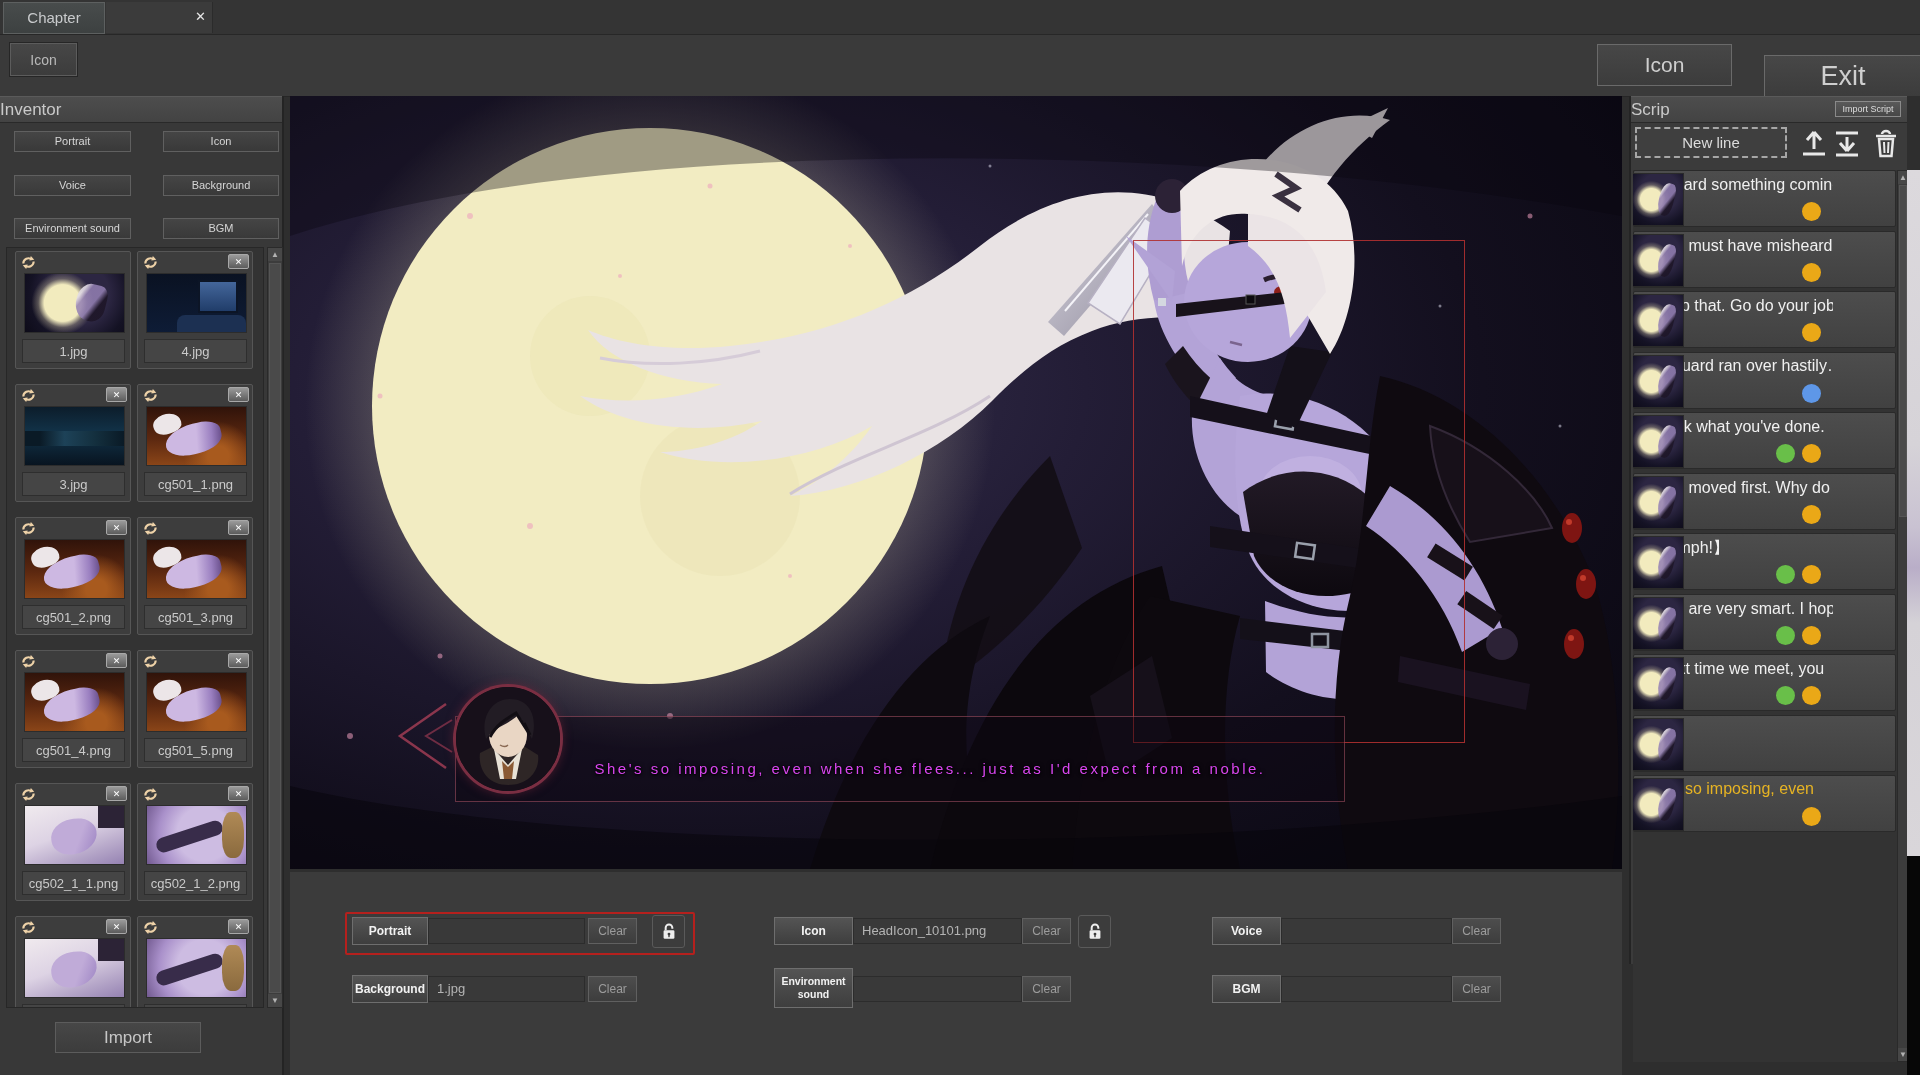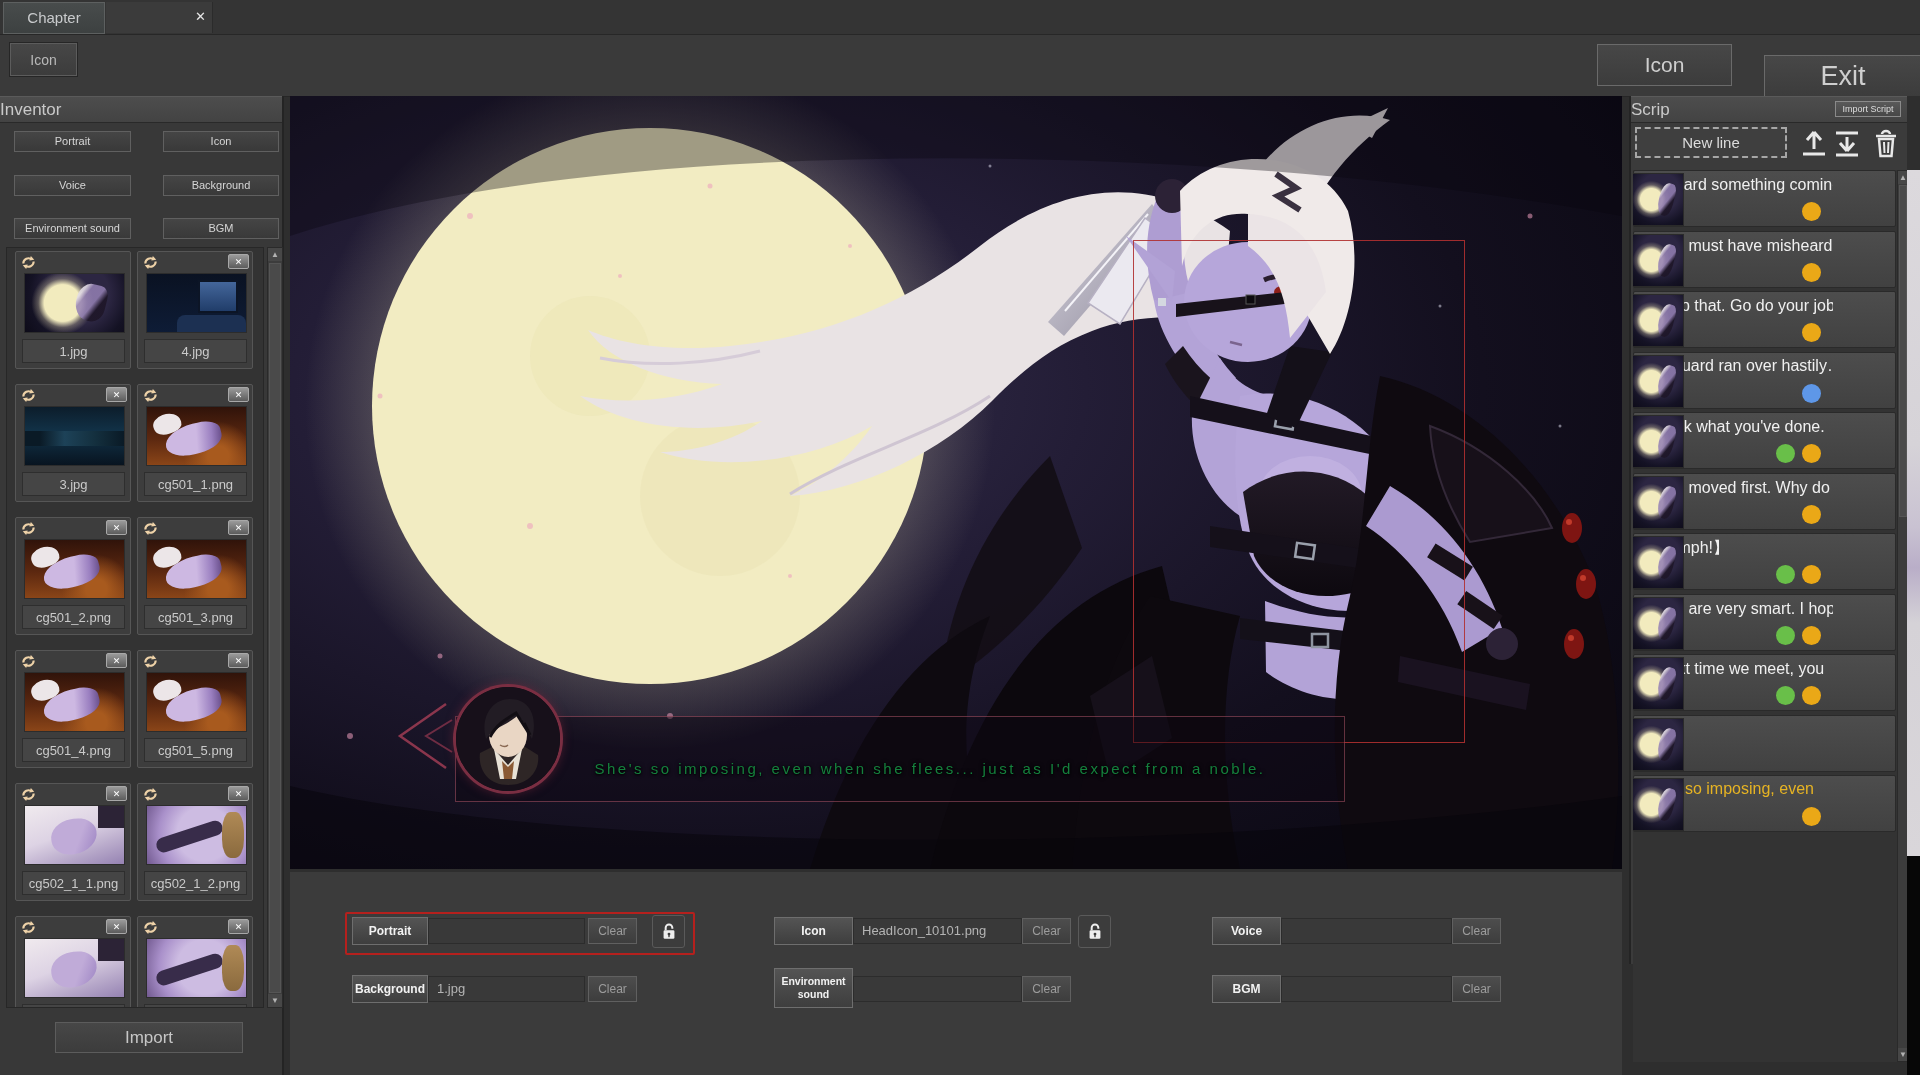--- a/index.html
+++ b/index.html
@@ -27,33 +27,33 @@
   .catbtn{position:absolute;height:21px;background:linear-gradient(#454545,#393939);border:1px solid #606060;
           color:#d6d6d6;font-size:11px;text-align:center;line-height:19px;cursor:pointer;font-family:inherit;padding:0;}
   .alist{position:absolute;left:6px;top:151px;width:258px;height:761px;background:#333333;border:1px solid #272727;overflow:hidden;box-sizing:border-box;}
   .acard{position:absolute;width:116px;height:118px;background:#3d3d3d;border:1px solid #565656;border-radius:2px;box-sizing:border-box;cursor:pointer;}
   .rep{position:absolute;left:4px;top:2px;width:17px;height:17px;}
   .adel{position:absolute;right:3px;top:2px;width:21px;height:15px;background:linear-gradient(#9a9a9a,#5c5c5c);
         border:1px solid #a8a8a8;border-radius:2px;color:#fff;font-size:9px;line-height:12px;text-align:center;cursor:pointer;padding:0;font-family:inherit;}
   .athumb{position:absolute;left:8px;top:21px;width:99px;height:58px;overflow:hidden;border:1px solid #2c2c2c;}
   .alabel{position:absolute;left:6px;bottom:5px;width:103px;height:24px;background:#454545;border:1px solid #2e2e2e;
           color:#cacaca;font-size:13px;text-align:center;line-height:23px;box-sizing:border-box;overflow:hidden;}
-  .btn.import{left:55px;top:926px;width:188px;height:31px;font-size:17px;color:#c6c6c6;}
+  .btn.import{left:55px;top:926px;width:146px;height:31px;font-size:17px;color:#c6c6c6;}
   
   .vscroll{position:absolute;background:#3c3c3c;border:1px solid #2a2a2a;box-sizing:border-box;}
   .vs-arrow{position:absolute;left:0;width:100%;height:13px;background:#474747;color:#b2b2b2;font-size:8px;text-align:center;line-height:13px;cursor:pointer;}
   .vs-thumb{position:absolute;left:1px;right:1px;background:#4a4a4a;border:1px solid #555555;cursor:pointer;}
   .inv-scroll{left:267px;top:151px;width:16px;height:761px;}
   
   .canvas{position:absolute;left:290px;top:96px;width:1332px;height:773px;background:#0d0a14;overflow:hidden;}
   .canvas svg.scene{position:absolute;left:0;top:0;}
   .selrect{position:absolute;left:843px;top:144px;width:330px;height:501px;border:1px solid rgba(176,48,48,.9);cursor:move;}
   .dlgbox{position:absolute;left:165px;top:620px;width:890px;height:86px;background:rgba(14,7,18,.46);
           border:1px solid rgba(205,100,120,.45);box-sizing:border-box;}
-  .dlgtext{position:absolute;left:225px;top:664px;width:830px;text-align:center;color:#15803d;font-size:15px;
+  .dlgtext{position:absolute;left:225px;top:664px;width:830px;text-align:center;color:#d946ef;font-size:15px;
            letter-spacing:2.5px;text-shadow:0 1px 2px #000,0 0 4px #000;}
   .speaker{position:absolute;left:163px;top:588px;width:104px;height:104px;border-radius:50%;
            border:3px solid rgba(140,52,74,.85);background:#160f18;overflow:hidden;box-shadow:0 0 10px rgba(120,40,60,.5);}
   .chev{position:absolute;left:96px;top:600px;}
   
   .fuction{position:absolute;left:290px;top:872px;width:1332px;height:203px;background:#3b3b3b;}
   .fgroup{position:absolute;height:28px;}
   .fbtn{position:absolute;top:0;height:28px;background:linear-gradient(#545454,#3e3e3e);border:1px solid #6e6e6e;
         color:#f2f2f2;font-size:12px;font-weight:bold;text-align:center;cursor:pointer;font-family:inherit;padding:0;}
   .ffield{position:absolute;top:1px;height:26px;background:#393939;border:1px solid #2c2c2c;color:#b4b4b4;

